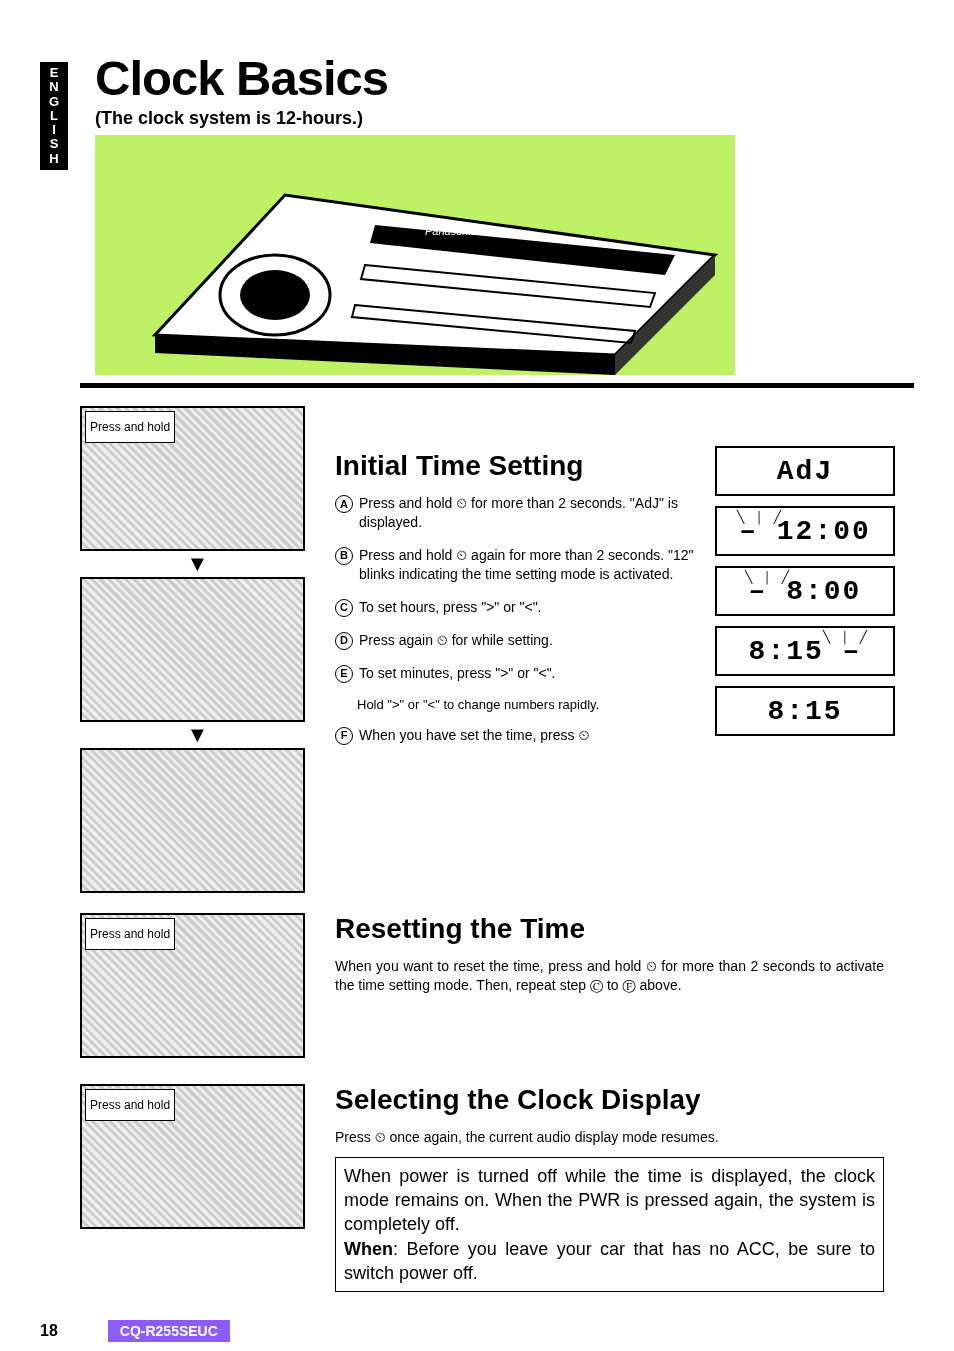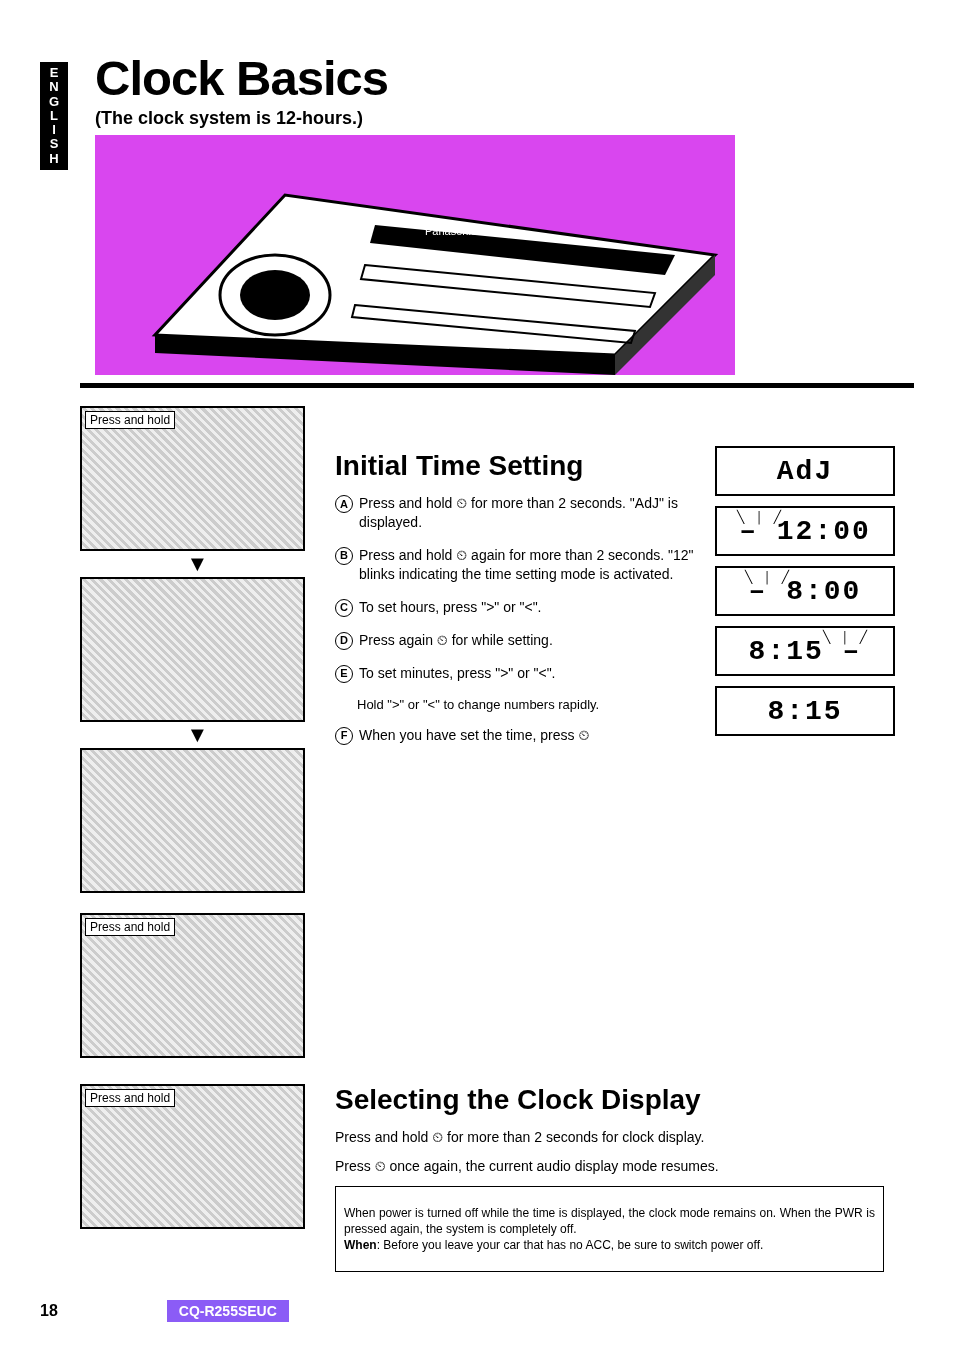--- a/index.html
+++ b/index.html
@@ -43,21 +43,22 @@
     margin: 0 0 6px 0;
   }
   .hero-illus {
     width: 640px;
     height: 240px;
     border: none;
     margin: 0 0 0 55px;
     display: flex;
     align-items: center;
     justify-content: center;
-    background: #d946ef;
+    background: #bef264;
+    font-style: italic;
   }
   .hero-illus svg { width: 100%; height: 100%; }
   .thick-divider {
     border: none;
     border-top: 5px solid #000;
     margin: 8px 0 18px 40px;
   }
   .content-row {
     display: flex;
     gap: 20px;
@@ -87,21 +88,21 @@
     position: relative;
     background: repeating-linear-gradient(45deg,#eee,#eee 3px,#ccc 3px,#ccc 6px);
     box-sizing: border-box;
   }
   .thumb .caption {
     position: absolute;
     top: 3px;
     left: 3px;
     background: #fff;
     font-size: 12px;
-    padding: 1px 4px;
+    padding: 8px 4px;
     border: 1px solid #000;
   }
   .down-arrow {
     text-align: center;
     font-size: 22px;
     line-height: 14px;
     margin: 0;
   }
   h2.section {
     font-size: 28px;
@@ -149,32 +150,32 @@
     justify-content: center;
     font-family: "Courier New", monospace;
     font-size: 28px;
     font-weight: bold;
     letter-spacing: 2px;
     position: relative;
     box-sizing: border-box;
   }
   .note-box {
     border: 1.5px solid #000;
-    padding: 18px 8px;
-    font-size: 12px;
+    padding: 6px 8px;
+    font-size: 18px;
     line-height: 1.35;
     text-align: justify;
     margin-top: 6px;
   }
   .note-box .note-label { font-weight: bold; }
   .footer {
     margin-top: 28px;
     display: flex;
     align-items: center;
-    gap: 109px;
+    gap: 50px;
   }
   .page-num {
     font-size: 16px;
     font-weight: 900;
   }
   .model {
     background: #8b5cf6;
     color: #fff;
     font-weight: bold;
     font-size: 14px;
@@ -280,31 +281,34 @@
     </div>
   </div>
 
   <div class="wide-sections">
     <div class="row2" style="margin-bottom:26px;">
       <div class="thumb-col">
         <div class="thumb">
           <span class="caption">Press and hold</span>
         </div>
       </div>
+      <div class="text-col">
+        <h2 class="section">Resetting the Time</h2>
+        <p class="body-text">When you want to reset the time, press and hold ⏲ for more than 2 seconds to activate the time setting mode. Then, repeat step Ⓒ to Ⓕ above.</p>
+      </div>
     </div>
 
     <div class="row2">
       <div class="thumb-col">
         <div class="thumb">
           <span class="caption">Press and hold</span>
         </div>
       </div>
       <div class="text-col">
         <h2 class="section">Selecting the Clock Display</h2>
-        <p class="body-text">Press and hold ⏲ for more than 2 seconds for clock display.</p>
         <p class="body-text">Press ⏲ once again, the current audio display mode resumes.</p>
         <div class="note-box">
           <span>When power is turned off while the time is displayed, the clock mode remains on. When the PWR is pressed again, the system is completely off.</span><br>
           <span class="note-label">When</span><span>: Before you leave your car that has no ACC, be sure to switch power off.</span>
         </div>
       </div>
     </div>
   </div>
 
   <div class="footer">

